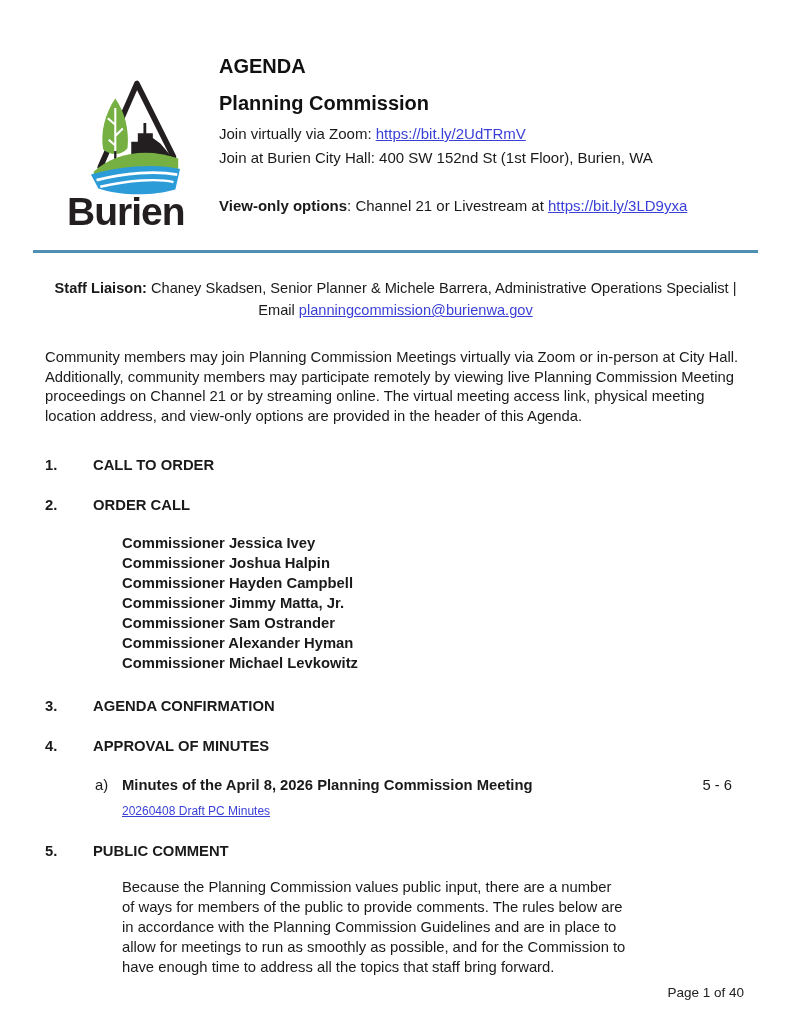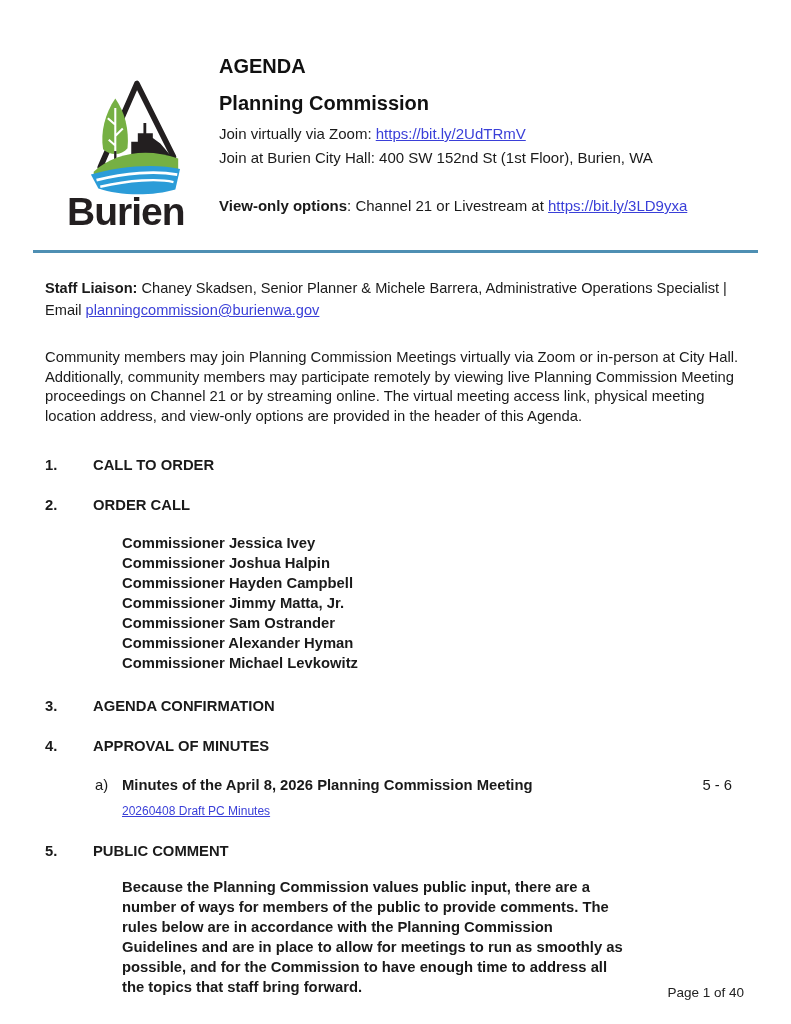--- a/index.html
+++ b/index.html
@@ -27,41 +27,41 @@
   .bold { font-weight:700; }
 
   
   .rule {
     border:0; height:0;
     border-top:3px solid #4e8fb3;
     margin:18px -12px 0 -12px;
   }
 
   
-  .staff { margin-top:24px; text-align:left; font-size:14.6px; line-height:22px; }
+  .staff { margin-top:24px; text-align:center; font-size:14.6px; line-height:22px; }
   .intro { margin-top:27px; font-size:14.8px; line-height:19.5px; }
 
   
   .item { display:flex; font-weight:700; font-size:14.8px; line-height:19px; margin-top:21px; }
   .item.first { margin-top:30px; }
   .item.after-names { margin-top:24px; }
   .item .num { width:48px; flex:none; }
 
   .names { margin-left:77px; margin-top:18px; }
   .names div { font-weight:700; font-size:14.8px; line-height:20px; }
 
   .subitem { margin-left:50px; margin-top:20px; display:flex; font-size:14.8px; line-height:19px; }
   .subitem .letter { width:27px; flex:none; font-weight:400; }
   .subitem .text { flex:1; font-weight:700; }
   .subitem .pages { font-weight:400; padding-right:14px; }
   .sublink { margin-left:77px; margin-top:6px; font-size:12px; line-height:20px; }
 
   .pc-para {
     margin-left:77px; margin-top:16px; width:505px;
-    font-weight:700; font-size:14.8px; line-height:20px;
+    font-weight:400; font-size:14.8px; line-height:20px;
   }
 
   
   .footer {
     position:absolute; right:47px; bottom:24px;
     font-size:13.5px; color:#222; font-weight:400;
   }
 </style>
 </head>
 <body>

